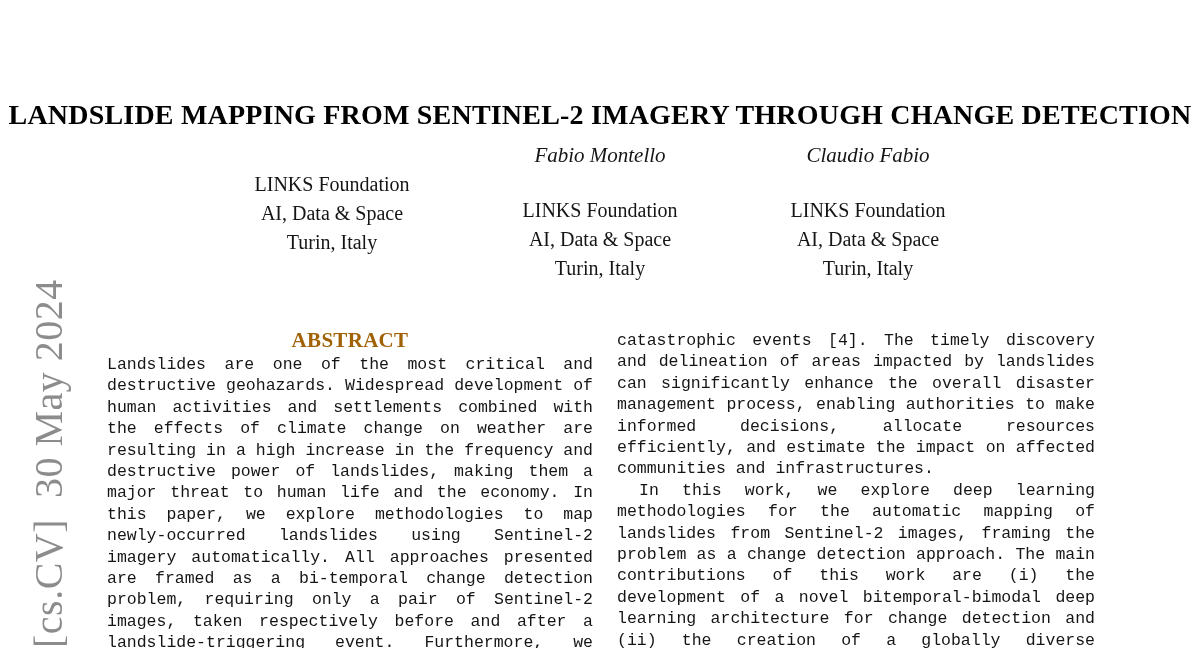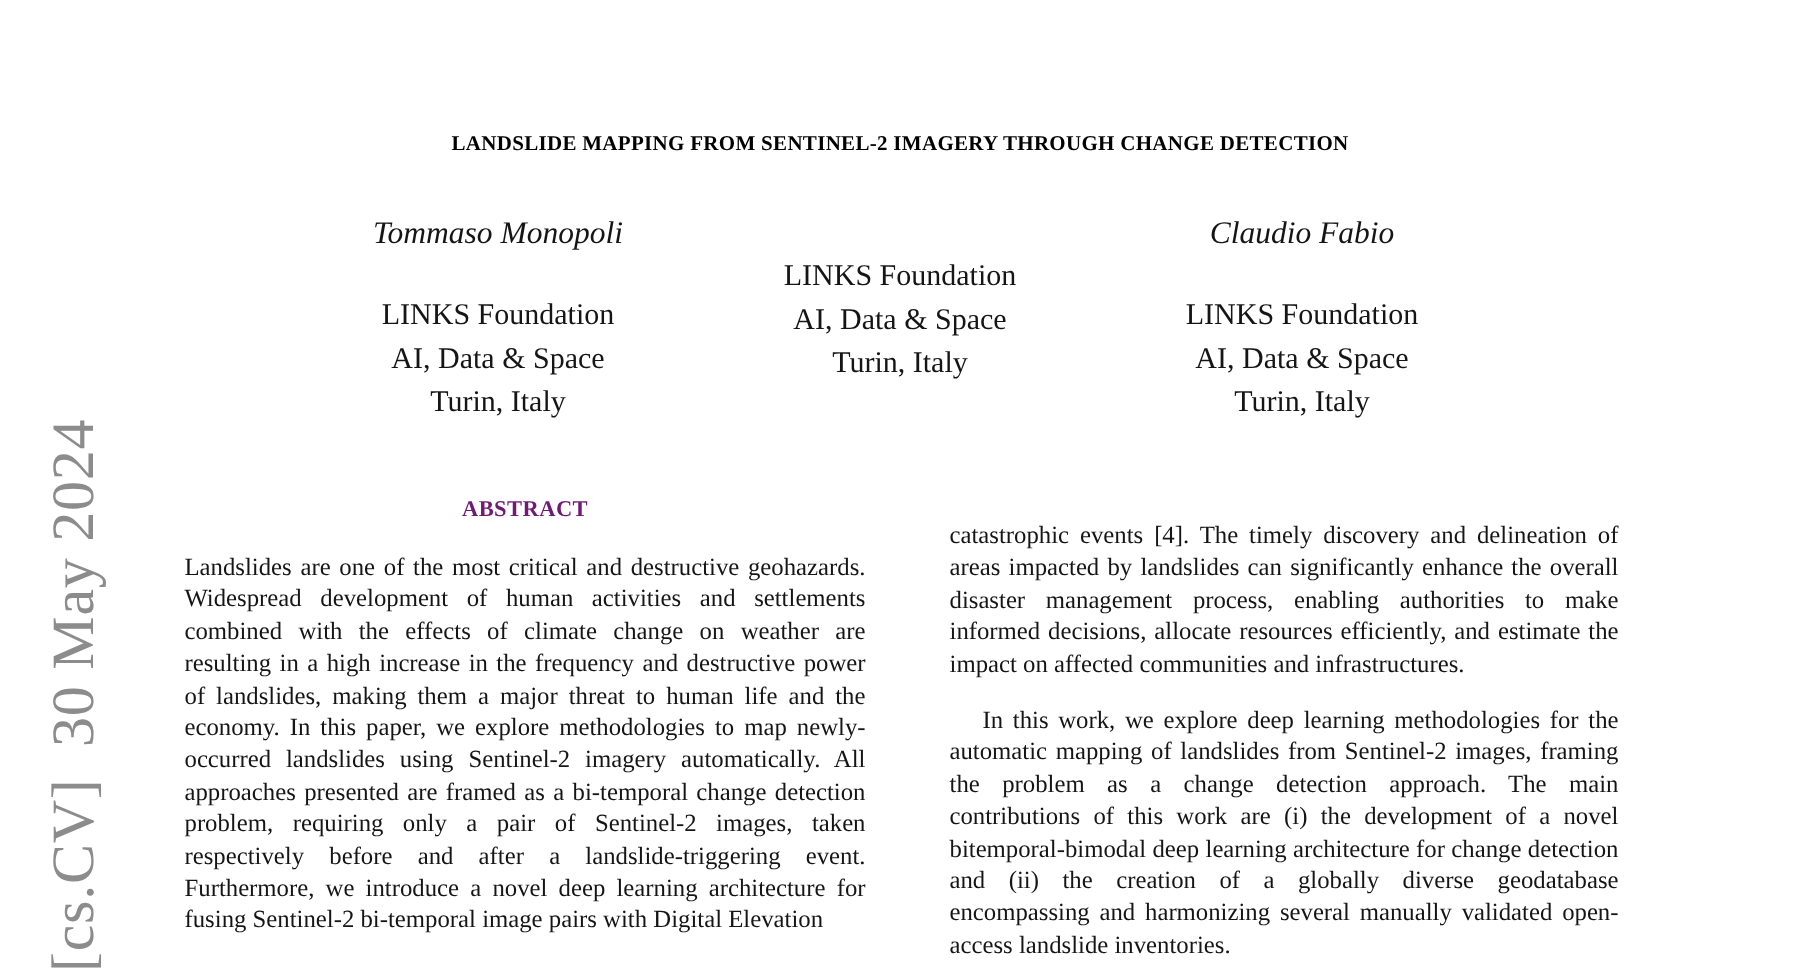--- a/index.html
+++ b/index.html
@@ -28,21 +28,21 @@
     white-space: pre;
     letter-spacing: 0.5px;
   }
   .title {
     position: absolute;
     top: 80px;
     left: 0;
     width: 100%;
     text-align: center;
     font-weight: bold;
-    font-size: 14px;
+    font-size: 28px;
     letter-spacing: 0.2px;
     color: #000000;
   }
   .authors {
     position: absolute;
     top: 142px;
     left: 0;
     width: 100%;
     display: flex;
     justify-content: center;
@@ -67,50 +67,50 @@
     top: 330px;
     font-size: 16.5px;
     line-height: 21.4px;
     text-align: justify;
   }
   .col-left  { left: 107px; width: 486px; }
   .col-right { left: 617px; width: 478px; }
   .abstract-heading {
     text-align: center;
     font-weight: bold;
-    font-size: 15px;
+    font-size: 21px;
     line-height: 21px;
     margin-bottom: 3px;
     letter-spacing: 0.3px;
-    color: #701a75;
+    color: #a16207;
   }
-  .col p { margin: 16px; }
+  .col p { margin: 0; font-family: Liberation Mono, monospace; }
   .col p.indent { text-indent: 22px; }
 </style>
 </head>
 <body>
 
 <div class="page">
 
   <div class="watermark">[cs.CV]  30 May 2024</div>
 
   <h1 class="title">LANDSLIDE MAPPING FROM SENTINEL-2 IMAGERY THROUGH CHANGE DETECTION</h1>
 
   <div class="authors">
 
     <div class="author-block">
-      <div class="author-name">Tommaso Monopoli</div>
       <div class="author-affil">
         <div>LINKS Foundation</div>
         <div>AI, Data &amp; Space</div>
         <div>Turin, Italy</div>
       </div>
     </div>
 
     <div class="author-block">
+      <div class="author-name">Fabio Montello</div>
       <div class="author-affil">
         <div>LINKS Foundation</div>
         <div>AI, Data &amp; Space</div>
         <div>Turin, Italy</div>
       </div>
     </div>
 
     <div class="author-block">
       <div class="author-name">Claudio Fabio</div>
       <div class="author-affil">

